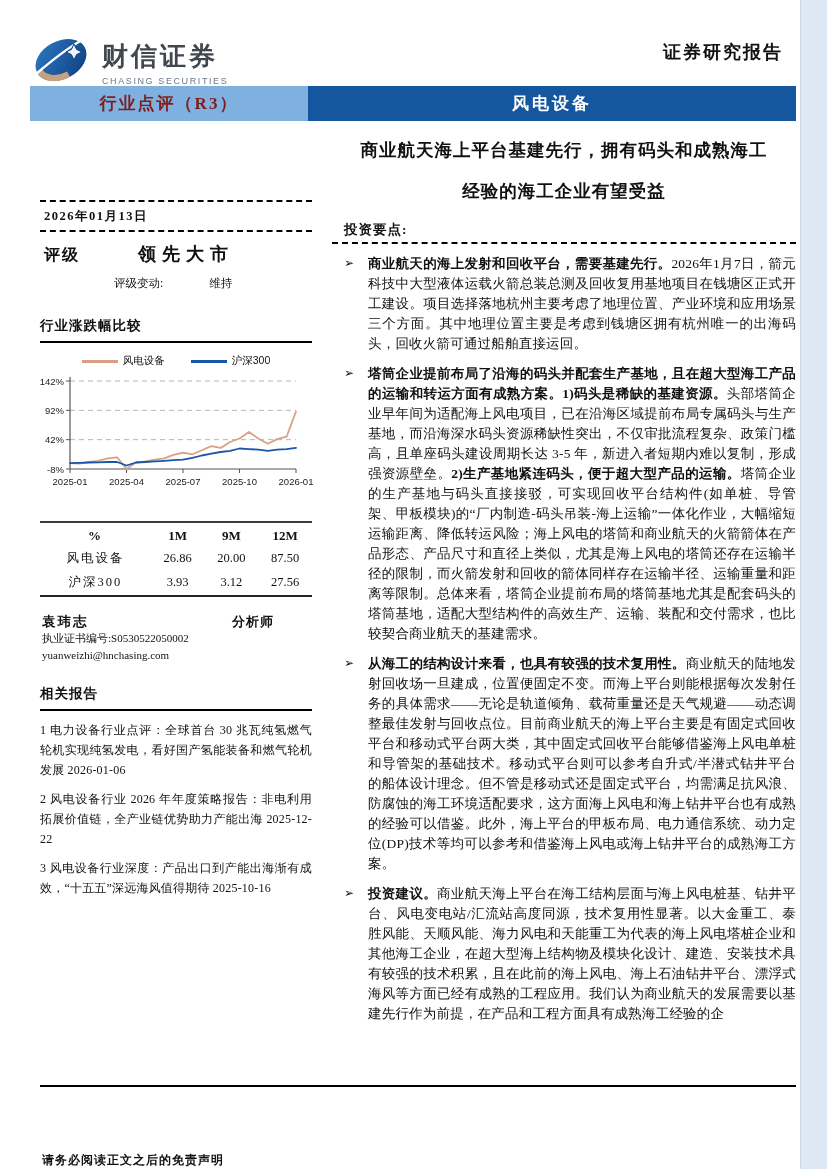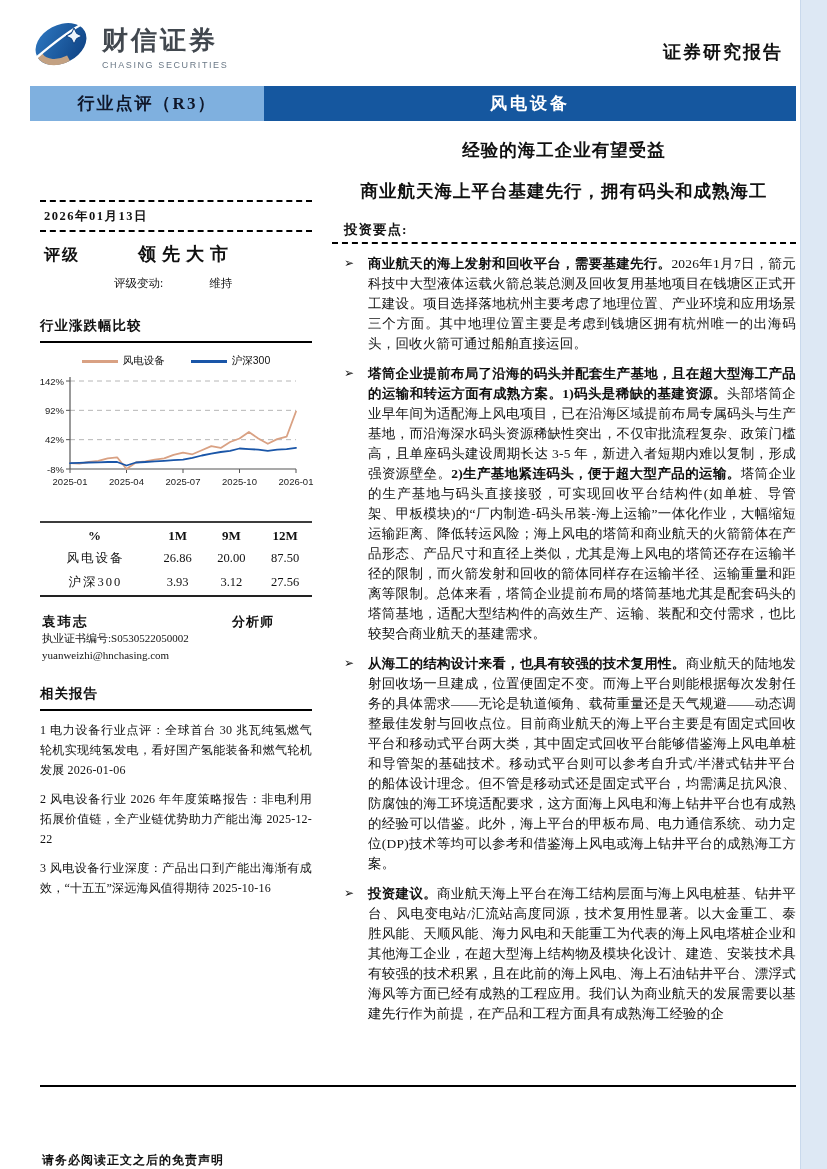--- a/index.html
+++ b/index.html
@@ -3,28 +3,28 @@
 <meta charset="utf-8">
 <style>
   * { margin:0; padding:0; box-sizing:border-box; }
   html,body { background:#fff; }
   body { font-family:"Liberation Serif","DejaVu Serif",serif; color:#111; }
   .page { position:relative; width:827px; height:1169px; background:#ffffff; overflow:hidden; }
   .edge-strip { position:absolute; top:0; right:0; width:27px; height:1169px;
     background:#dde8f4; border-left:1px solid #c9d9ec; }
 
   
-  .brand { position:absolute; left:30px; top:16px; display:flex; align-items:center; gap:10px; }
+  .brand { position:absolute; left:30px; top:32px; display:flex; align-items:center; gap:10px; }
   .brand-text .cn { font-size:26px; font-weight:bold; color:#41474e; letter-spacing:3px; font-family:"Liberation Sans",sans-serif; }
   .brand-text .en { font-size:9px; color:#6a7886; letter-spacing:1.6px; font-family:"Liberation Sans",sans-serif; margin-top:2px; }
   .report-type { position:absolute; right:44px; top:40px; font-size:18px; font-weight:bold; letter-spacing:2px; }
 
   
   .header-bar { position:absolute; left:30px; top:86px; width:766px; height:35px; display:flex; }
-  .header-bar .seg-left { width:234px; background:#7fb0df; color:#0f172a; font-weight:bold; font-size:17px;
+  .header-bar .seg-left { width:278px; background:#7fb0df; color:#7f1d1d; font-weight:bold; font-size:17px;
     display:flex; align-items:center; justify-content:center; letter-spacing:2px; }
   .header-bar .seg-right { flex:1; background:#15579f; color:#fff; font-weight:bold; font-size:17px;
     display:flex; align-items:center; justify-content:center; letter-spacing:3px; }
 
   
   .sidebar { position:absolute; left:40px; top:200px; width:272px; }
   .dashed { border-top:2px dashed #000; }
   .date { font-size:12.5px; font-weight:bold; letter-spacing:1.5px; padding:6px 0 5px 4px; }
   .rating-row { display:flex; align-items:baseline; margin-top:10px; padding-left:4px; }
   .rating-label { font-size:16px; font-weight:bold; letter-spacing:2px; }
@@ -209,22 +209,22 @@
       <div class="block-title related-title">相关报告</div>
       <div>
           <div class="report-item">1 电力设备行业点评：全球首台 30 兆瓦纯氢燃气轮机实现纯氢发电，看好国产氢能装备和燃气轮机发展 2026-01-06</div>
           <div class="report-item">2 风电设备行业 2026 年年度策略报告：非电利用拓展价值链，全产业链优势助力产能出海 2025-12-22</div>
           <div class="report-item">3 风电设备行业深度：产品出口到产能出海渐有成效，“十五五”深远海风值得期待 2025-10-16</div>
         </div>
     </div>
   </div>
 
   <div class="main-col">
+    <div class="doc-title">商业航天海上平台基建先行，拥有码头和成熟海工</div>
     <div class="doc-title">经验的海工企业有望受益</div>
-    <div class="doc-title">商业航天海上平台基建先行，拥有码头和成熟海工</div>
     <div class="section-title">投资要点:</div>
     <div class="dashed"></div>
     <div class="bullets">
         <div class="bullet">
           <span class="marker">➢</span>
           <p><b>商业航天的海上发射和回收平台，需要基建先行。</b><span>2026年1月7日，箭元科技中大型液体运载火箭总装总测及回收复用基地项目在钱塘区正式开工建设。项目选择落地杭州主要考虑了地理位置、产业环境和应用场景三个方面。其中地理位置主要是考虑到钱塘区拥有杭州唯一的出海码头，回收火箭可通过船舶直接运回。</span></p>
         </div>
         <div class="bullet">
           <span class="marker">➢</span>
           <p><b>塔筒企业提前布局了沿海的码头并配套生产基地，且在超大型海工产品的运输和转运方面有成熟方案。1)码头是稀缺的基建资源。</b><span>头部塔筒企业早年间为适配海上风电项目，已在沿海区域提前布局专属码头与生产基地，而沿海深水码头资源稀缺性突出，不仅审批流程复杂、政策门槛高，且单座码头建设周期长达 3-5 年，新进入者短期内难以复制，形成强资源壁垒。</span><b>2)生产基地紧连码头，便于超大型产品的运输。</b><span>塔筒企业的生产基地与码头直接接驳，可实现回收平台结构件(如单桩、导管架、甲板模块)的“厂内制造-码头吊装-海上运输”一体化作业，大幅缩短运输距离、降低转运风险；海上风电的塔筒和商业航天的火箭箭体在产品形态、产品尺寸和直径上类似，尤其是海上风电的塔筒还存在运输半径的限制，而火箭发射和回收的箭体同样存在运输半径、运输重量和距离等限制。总体来看，塔筒企业提前布局的塔筒基地尤其是配套码头的塔筒基地，适配大型结构件的高效生产、运输、装配和交付需求，也比较契合商业航天的基建需求。</span></p>

